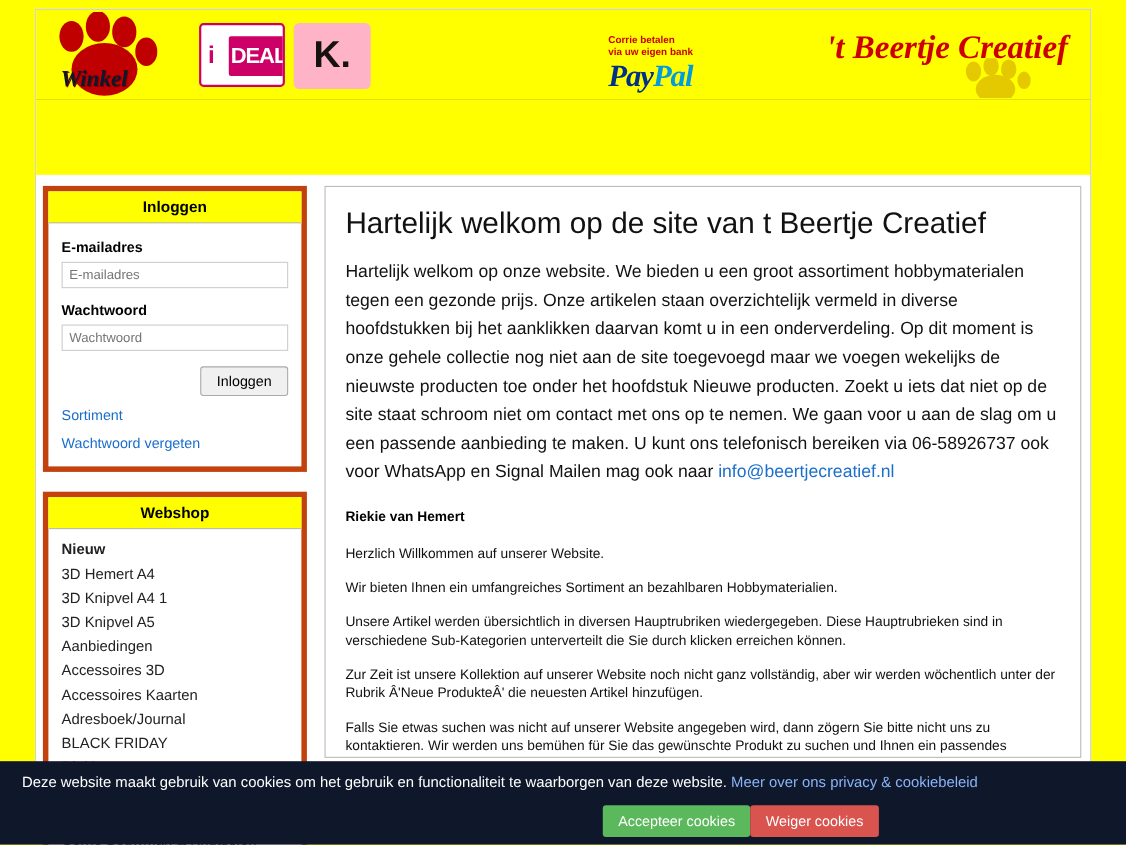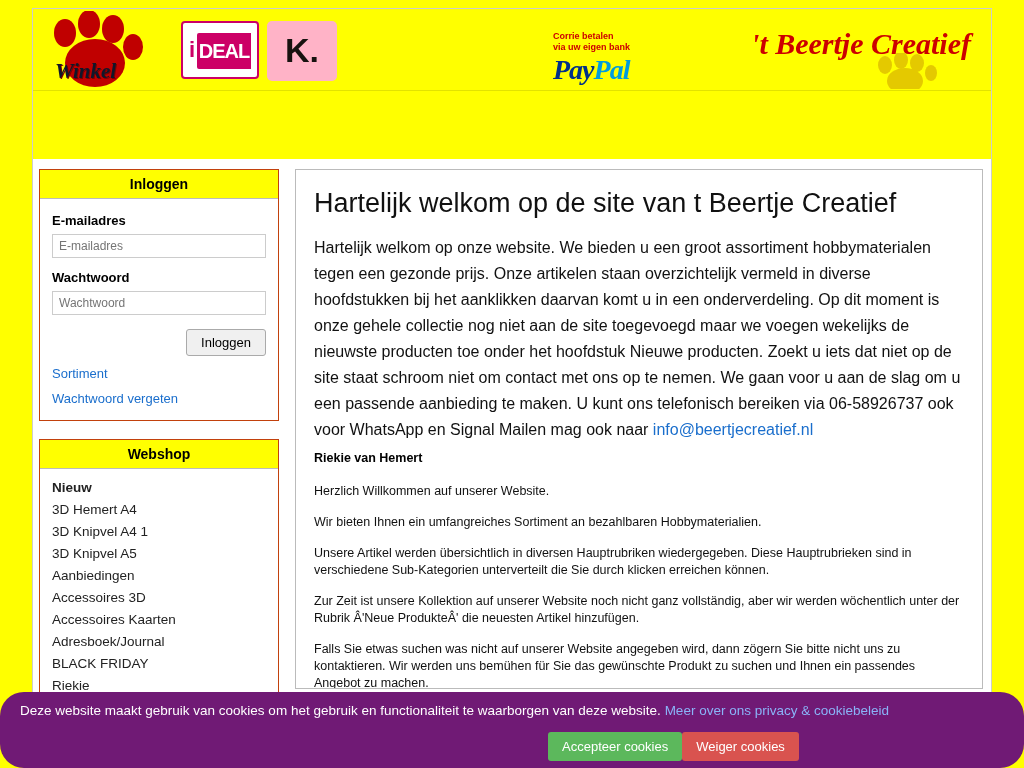--- a/index.html
+++ b/index.html
@@ -39,21 +39,21 @@
     text-shadow: 1px 1px 0 #7a0000;
   }
   .ideal {
     position: absolute; left: 148px; top: 12px;
     width: 78px; height: 58px;
     background: #ffffff; border: 2px solid #cc0066; border-radius: 4px;
     overflow: hidden;
   }
   .ideal .i { position: absolute; left: 6px; top: 14px; font-weight: bold; font-size: 22px; color: #cc0066; }
   .ideal .deal {
-    position: absolute; left: 14px; top: 10px; width: 54px; height: 36px;
+    position: absolute; left: 25px; top: 10px; width: 54px; height: 36px;
     background: #cc0066; color: #ffffff; font-weight: bold; font-size: 20px;
     line-height: 36px; text-align: center; letter-spacing: -1px;
     border-radius: 2px 0 0 2px;
   }
   .klarna {
     position: absolute; left: 234px; top: 12px;
     width: 70px; height: 60px; background: #ffb3c7; border-radius: 5px;
     color: #17120f; font-weight: bold; font-size: 34px;
     text-align: center; line-height: 58px;
   }
@@ -123,21 +123,21 @@
     width: 19px; height: 19px; border-radius: 50%;
     background: #cc0000; color: #ffffff;
     font-size: 11px; font-weight: bold; text-align: center; line-height: 19px;
     vertical-align: 1px;
   }
 
   
   .content { position: relative; background: #ffffff; height: 601px; }
   .sidebar { position: absolute; left: 0px; top: 10px; width: 252px; }
   .panel {
-    border: 1px solid #c2410c; background: #ffffff;
+    border: 5px solid #c2410c; background: #ffffff;
     margin: 0 6px 18px 6px;
   }
   .panel-title {
     background: #ffff00; text-align: center;
     font-weight: bold; font-size: 14px; color: #000000;
     padding: 6px 0; border-bottom: 1px solid #bbbbbb;
   }
   .panel-body { padding: 10px 12px 14px 12px; }
   .field-label { font-weight: bold; font-size: 13px; margin: 4px 0 6px 0; }
   .panel-body input[type=text], .panel-body input[type=password] {
@@ -166,32 +166,32 @@
     width: 688px; height: 520px;
     border: 1px solid #bbbbbb; background: #ffffff;
     padding: 14px 18px 0 18px;
     overflow: hidden;
   }
   .main h1 {
     margin: 4px 0 16px 0;
     font-size: 27px; font-weight: normal; color: #111111;
   }
   .main p.lead {
-    font-size: 16px; line-height: 26px; color: #111111; margin: 0 0 8px 0;
+    font-size: 16px; line-height: 26px; color: #111111; margin: 0 0 20px 0;
   }
   .main p.lead a { color: #1a6ecc; text-decoration: none; }
   .signature { font-size: 12.5px; font-weight: bold; margin: 4px 0 18px 0; }
   .main p.de {
     font-size: 12.5px; line-height: 17px; color: #111111; margin: 0 0 14px 0;
   }
 
   
   .cookiebar {
     position: absolute; left: 0; top: 692px; width: 1024px; height: 76px;
-    background: #701a75; color: #ffffff; border-radius: 24px;
+    background: #0f172a; color: #ffffff;
   }
   .cookiebar .txt {
     position: absolute; left: 20px; top: 9px; right: 20px;
     font-size: 13.5px; line-height: 20px;
   }
   .cookiebar .txt a { color: #8ab4f8; text-decoration: none; }
   .cookie-btns {
     position: absolute; left: 548px; top: 40px; display: flex; gap: 0;
   }
   .btn-accept {

